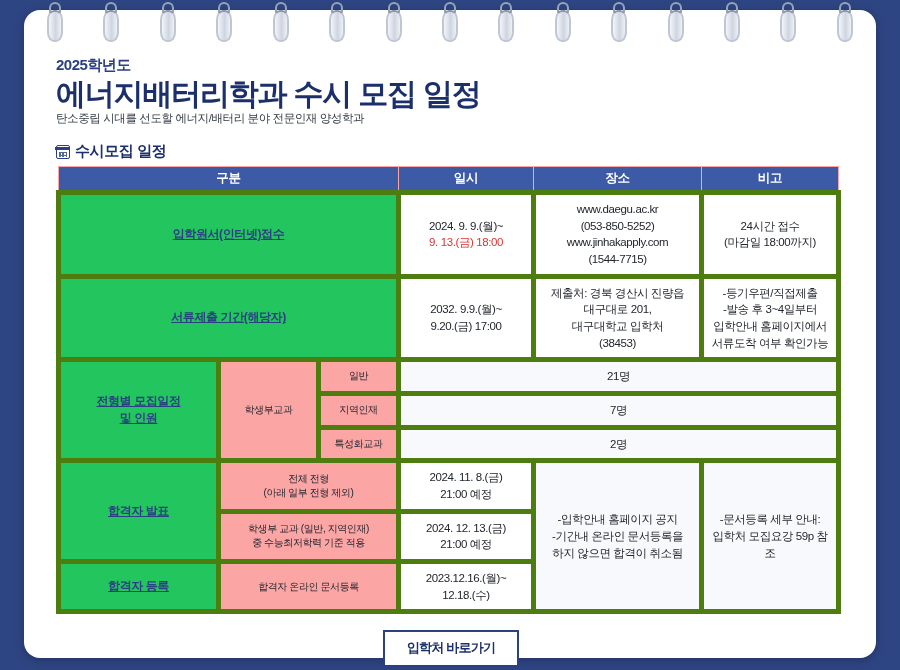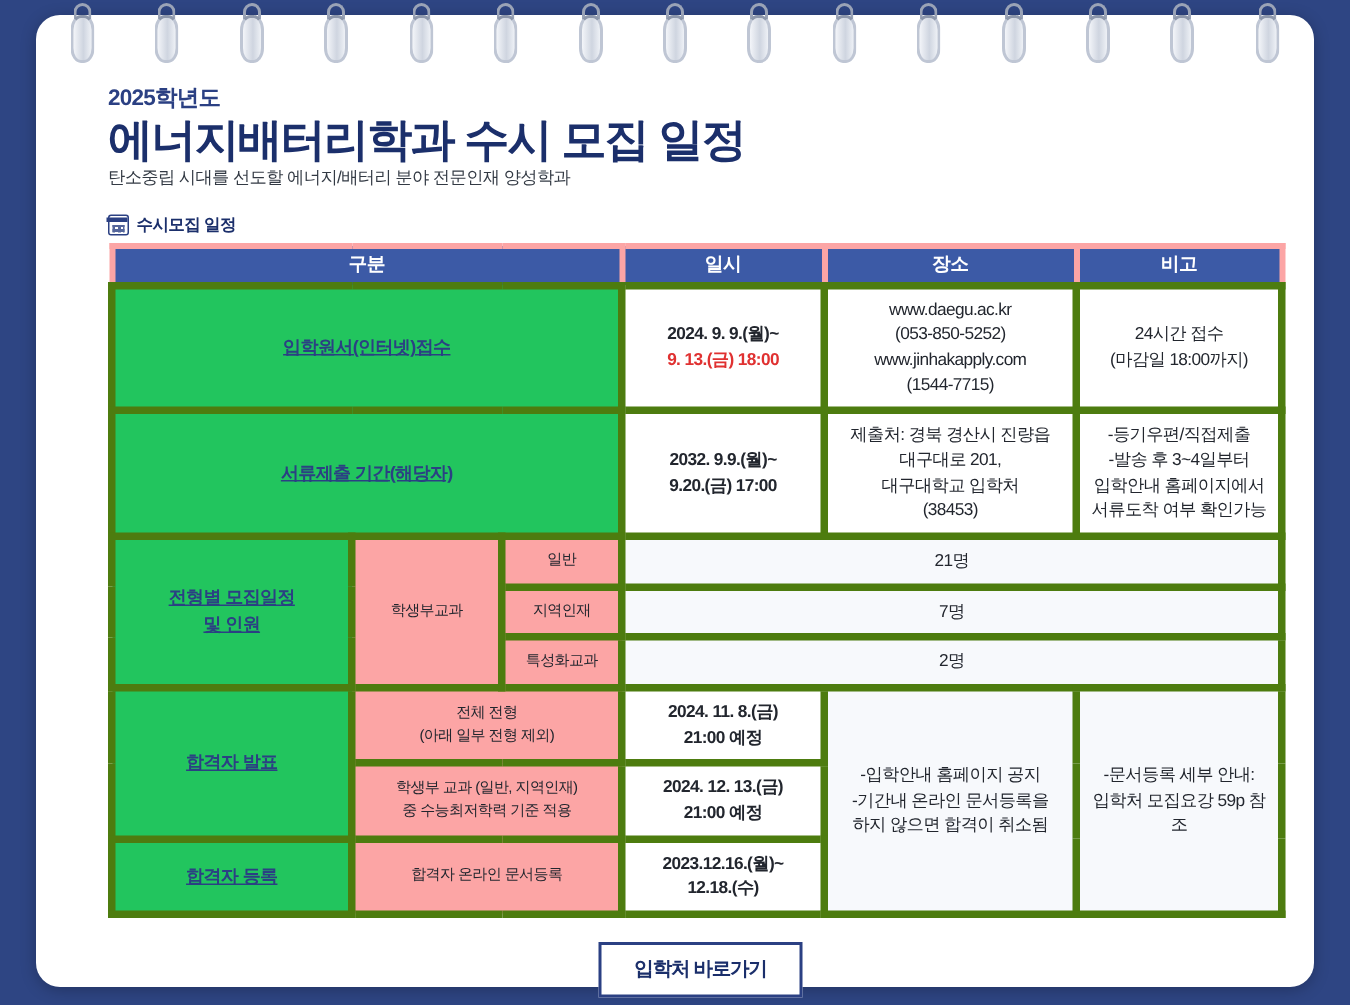--- a/index.html
+++ b/index.html
@@ -51,21 +51,21 @@
     position: absolute;
     left: 3px; top: 0px;
     width: 12px; height: 16px;
     border: 2.5px solid #9aa3b6;
     border-bottom: none;
     border-radius: 7px 7px 0 0;
     background: transparent;
   }
   .content {
     position: absolute;
-    left: 72px; top: 56px;
+    left: 56px; top: 56px;
     width: 790px;
   }
   .year {
     color: #2b4083;
     font-size: 15px;
     font-weight: bold;
     letter-spacing: -0.5px;
     margin-bottom: 2px;
   }
   .title {
@@ -103,38 +103,38 @@
   }
   .cal-icon::after {
     content: "";
     position: absolute; left: 2px; top: 6px;
     width: 8px; height: 5px;
     background: repeating-linear-gradient(to right, #2b4083 0 2px, transparent 2px 3.5px),
                 repeating-linear-gradient(to bottom, #2b4083 0 1.5px, transparent 1.5px 3px);
     opacity: .8;
   }
   .caption-text {
-    font-size: 11px;
+    font-size: 15px;
     font-weight: bold;
     color: #1b2f6b;
     letter-spacing: -0.4px;
   }
   table.sched {
     border-collapse: collapse;
     width: 780px;
     table-layout: fixed;
     font-size: 11.5px;
     color: #22262e;
   }
   table.sched th {
     background: #3c5aa6;
     color: #ffffff;
     font-size: 12.5px;
     font-weight: bold;
-    border: 4px solid #fca5a5;
+    border: 1px solid #fca5a5;
     height: 26px;
     letter-spacing: -0.3px;
   }
   table.sched td {
     border: 5px solid #4d7c0f;
     text-align: center;
     vertical-align: middle;
     padding: 6px 4px;
     line-height: 1.45;
     letter-spacing: -0.4px;
@@ -146,21 +146,21 @@
     font-size: 12px;
     text-decoration: underline;
   }
   td.sub {
     background: #fca5a5;
     font-size: 10px;
   }
   td.plain { background: #ffffff; }
   td.soft  { background: #f7f9fc; }
   .red { color: #e03131; }
-  .nowrap { white-space: nowrap; font-weight: bold; }
+  .nowrap { white-space: nowrap; }
   .btn-wrap {
     margin-top: 16px;
     display: flex;
     justify-content: center;
   }
   .btn {
     display: inline-block;
     border: 2.5px solid #2b4083;
     color: #1b2f6b;
     background: #ffffff;

